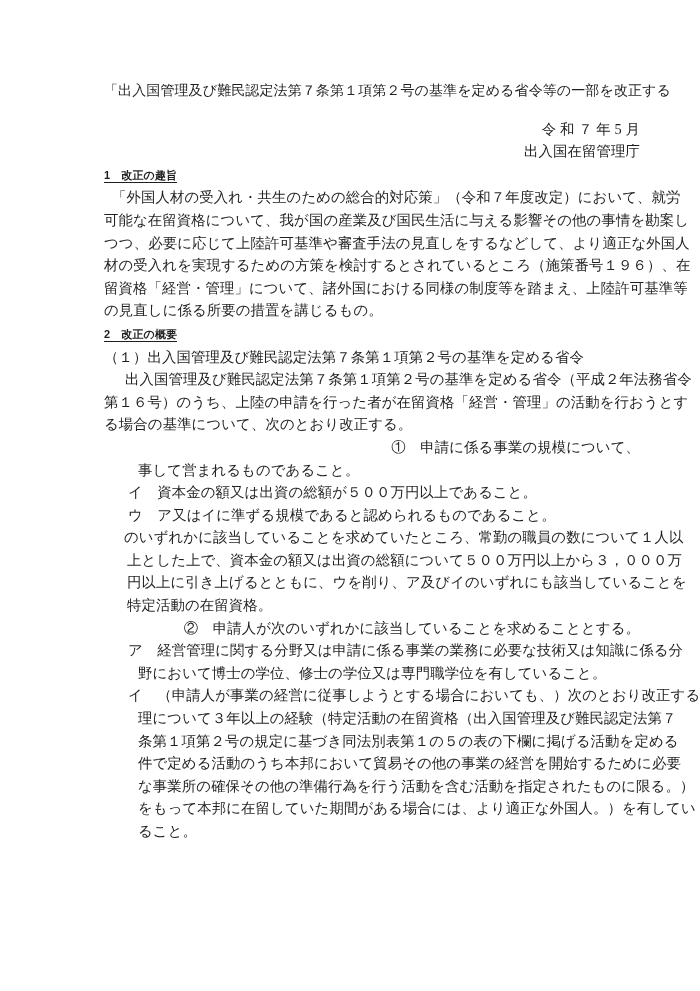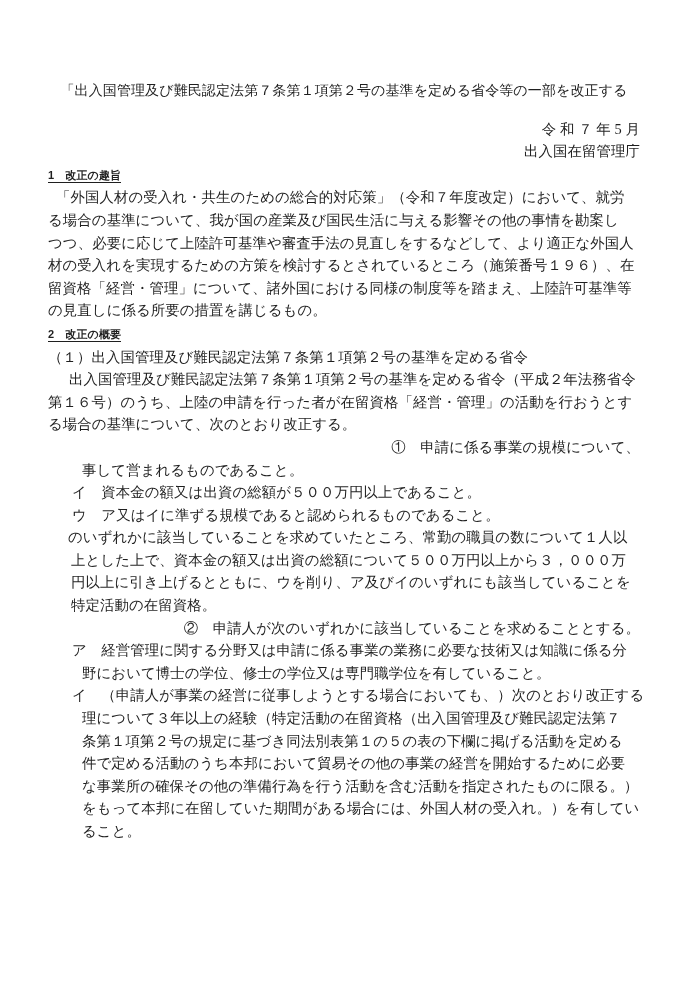--- a/index.html
+++ b/index.html
@@ -10,21 +10,22 @@
   .page {
     position: relative;
     width: 700px;
     height: 991px;
     background: #ffffff;
     overflow: hidden;
     font-family: "Liberation Serif", "DejaVu Serif", serif;
     color: #1f1f1f;
   }
   .content {
-    padding: 80px 60px 0 48px;
+    padding: 80px 60px 0 60px;
+    margin-left: 44px;
   }
   .ln {
     font-size: 14.4px;
     line-height: 22.6px;
     white-space: nowrap;
     letter-spacing: 0.1px;
   }
   .title-block .ln {
     font-size: 14px;
     text-align: center;
@@ -65,21 +66,21 @@
 
     <div class="right-block">
       <div class="ln">令 和 ７ 年 5 月</div>
       <div class="ln">出入国在留管理庁</div>
     </div>
 
     <div class="ln"><span class="hd">1　改正の趣旨</span></div>
 
     <div>
       <div class="ln fi-half">「外国人材の受入れ・共生のための総合的対応策」（令和７年度改定）において、就労</div>
-      <div class="ln">る場合の基準について、我が国の産業及び国民生活に与える影響その他の事情を勘案し</div>
+      <div class="ln">可能な在留資格について、我が国の産業及び国民生活に与える影響その他の事情を勘案し</div>
       <div class="ln">つつ、必要に応じて上陸許可基準や審査手法の見直しをするなどして、より適正な外国人</div>
       <div class="ln">材の受入れを実現するための方策を検討するとされているところ（施策番号１９６）、在</div>
       <div class="ln">留資格「経営・管理」について、諸外国における同様の制度等を踏まえ、上陸許可基準等</div>
       <div class="ln">の見直しに係る所要の措置を講じるもの。</div>
     </div>
 
     <div class="ln"><span class="hd">2　改正の概要</span></div>
 
     <div class="ln">（１）出入国管理及び難民認定法第７条第１項第２号の基準を定める省令</div>
 
@@ -111,18 +112,18 @@
       <div class="ln ind2">ア　経営管理に関する分野又は申請に係る事業の業務に必要な技術又は知識に係る分</div>
       <div class="ln ind3">野において博士の学位、修士の学位又は専門職学位を有していること。</div>
     </div>
 
     <div>
       <div class="ln ind2">イ　（申請人が事業の経営に従事しようとする場合においても、）次のとおり改正する</div>
       <div class="ln ind3">理について３年以上の経験（特定活動の在留資格（出入国管理及び難民認定法第７</div>
       <div class="ln ind3">条第１項第２号の規定に基づき同法別表第１の５の表の下欄に掲げる活動を定める</div>
       <div class="ln ind3">件で定める活動のうち本邦において貿易その他の事業の経営を開始するために必要</div>
       <div class="ln ind3">な事業所の確保その他の準備行為を行う活動を含む活動を指定されたものに限る。）</div>
-      <div class="ln ind3">をもって本邦に在留していた期間がある場合には、外国人材の受入れ。）を有してい</div>
+      <div class="ln ind3">をもって本邦に在留していた期間がある場合には、より適正な外国人。）を有してい</div>
       <div class="ln ind3">ること。</div>
     </div>
 
   </div>
 </div>
 
 </body></html>

